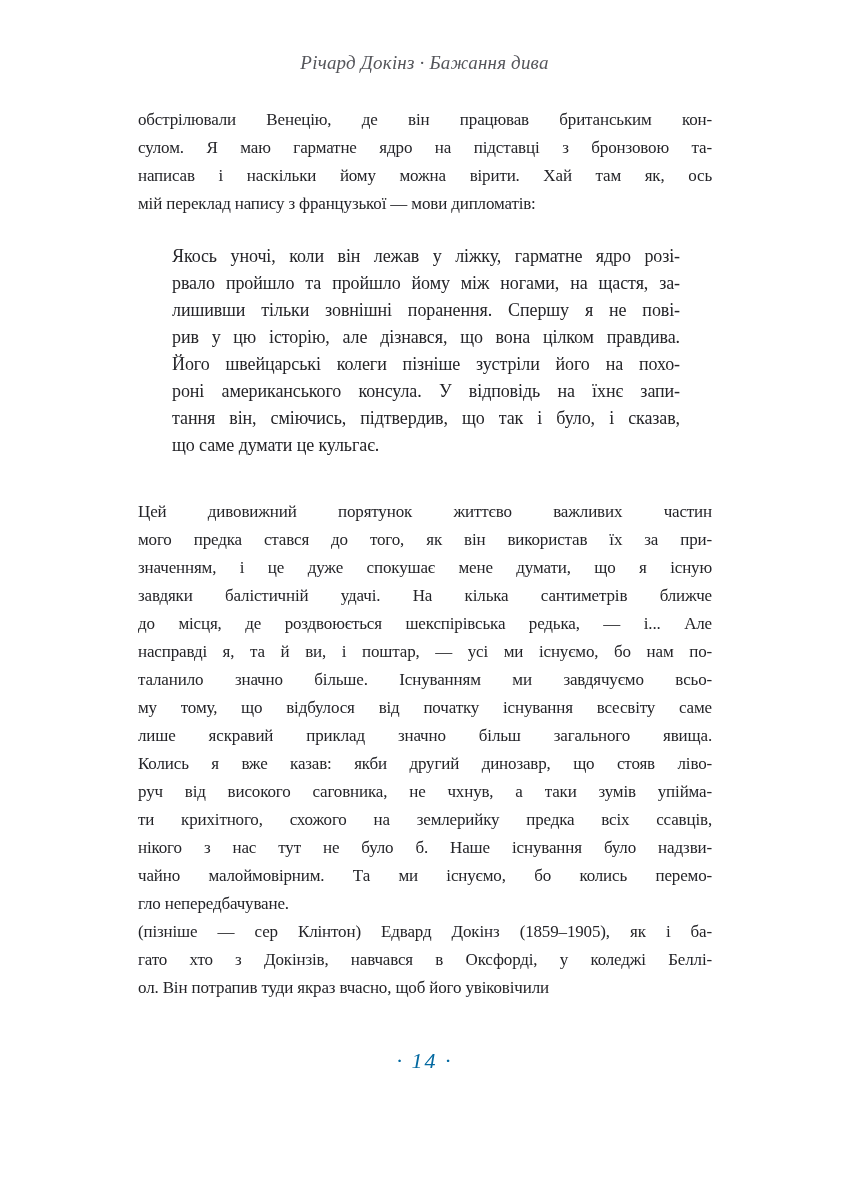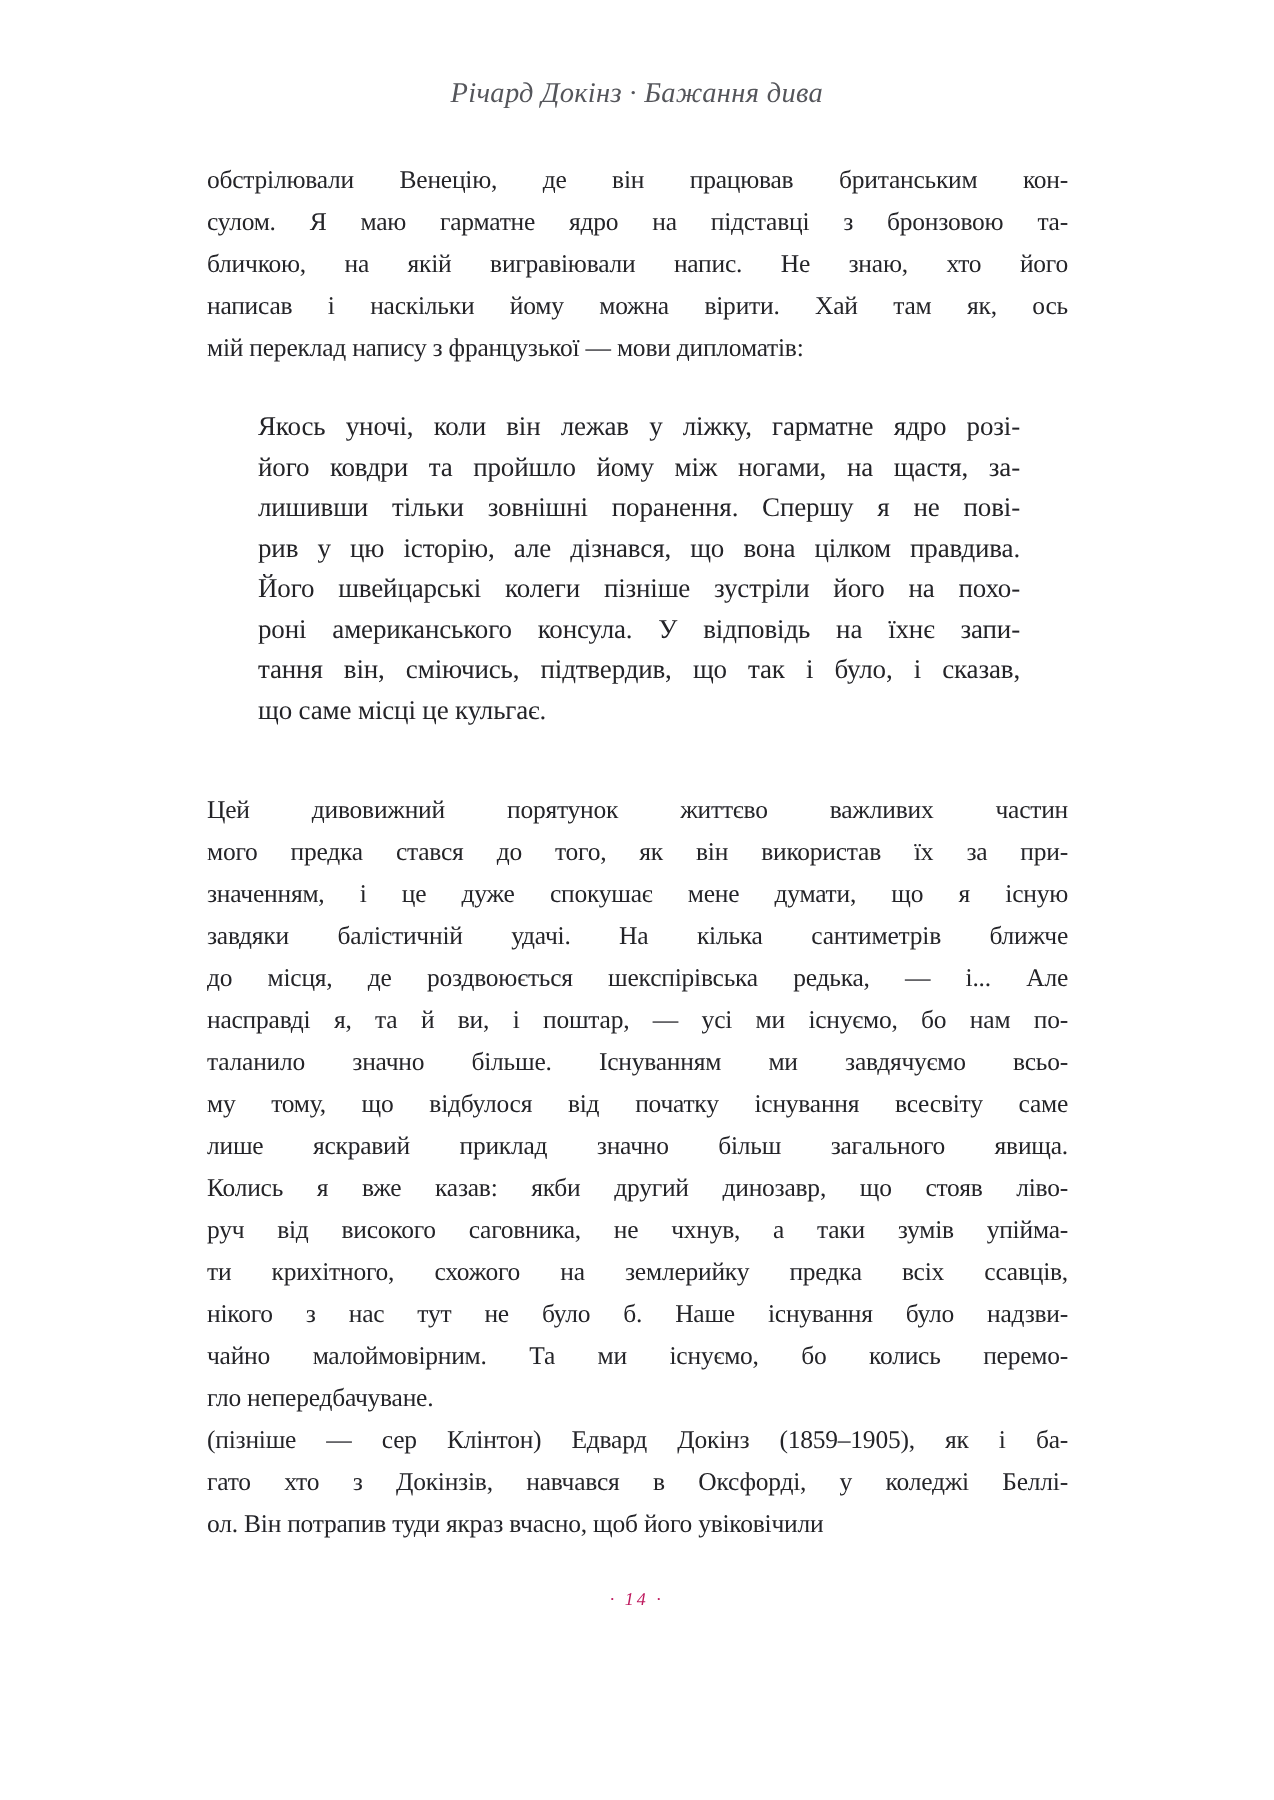--- a/index.html
+++ b/index.html
@@ -55,48 +55,47 @@
   .line.first-indent {
     text-indent: 33px;
   }
   .folio {
     position: absolute;
     left: 0;
     right: 0;
     bottom: 58px;
     text-align: center;
     font-style: italic;
-    font-size: 12px;
-    color: #be185d;
+    font-size: 22px;
+    color: #0369a1;
     letter-spacing: 2px;
   }
 </style>
 </head>
 <body>
 
 <div class="page">
   <div class="running-head">Річард Докінз · Бажання дива</div>
 
   <div class="text-block">
       <div class="paragraph">
         <div class="line">обстрілювали Венецію, де він працював британським кон-</div>
         <div class="line">сулом. Я маю гарматне ядро на підставці з бронзовою та-</div>
-        <div class="line">бличкою, на якій вигравіювали напис. Не знаю, хто його</div>
         <div class="line">написав і наскільки йому можна вірити. Хай там як, ось</div>
         <div class="line last">мій переклад напису з французької — мови дипломатів:</div>
       </div>
       <div class="blockquote">
         <div class="line">Якось уночі, коли він лежав у ліжку, гарматне ядро розі-</div>
-        <div class="line">його ковдри та пройшло йому між ногами, на щастя, за-</div>
+        <div class="line">рвало пройшло та пройшло йому між ногами, на щастя, за-</div>
         <div class="line">лишивши тільки зовнішні поранення. Спершу я не пові-</div>
         <div class="line">рив у цю історію, але дізнався, що вона цілком правдива.</div>
         <div class="line">Його швейцарські колеги пізніше зустріли його на похо-</div>
         <div class="line">роні американського консула. У відповідь на їхнє запи-</div>
         <div class="line">тання він, сміючись, підтвердив, що так і було, і сказав,</div>
-        <div class="line last">що саме місці це кульгає.</div>
+        <div class="line last">що саме думати це кульгає.</div>
       </div>
       <div class="paragraph">
         <div class="line">Цей дивовижний порятунок життєво важливих частин</div>
         <div class="line">мого предка стався до того, як він використав їх за при-</div>
         <div class="line">значенням, і це дуже спокушає мене думати, що я існую</div>
         <div class="line">завдяки балістичній удачі. На кілька сантиметрів ближче</div>
         <div class="line">до місця, де роздвоюється шекспірівська редька, — і... Але</div>
         <div class="line">насправді я, та й ви, і поштар, — усі ми існуємо, бо нам по-</div>
         <div class="line">таланило значно більше. Існуванням ми завдячуємо всьо-</div>
         <div class="line">му тому, що відбулося від початку існування всесвіту саме</div>

